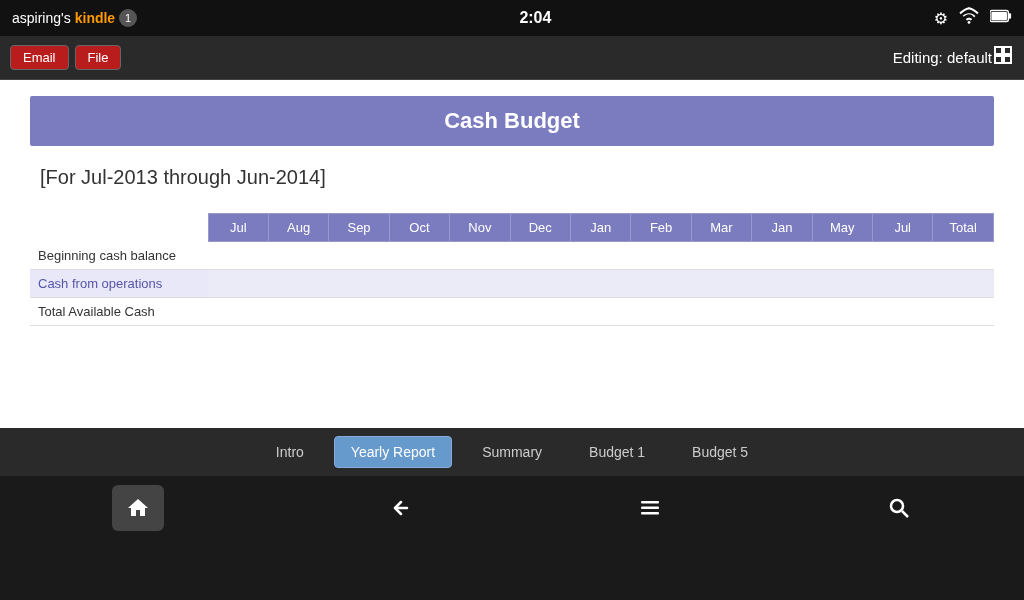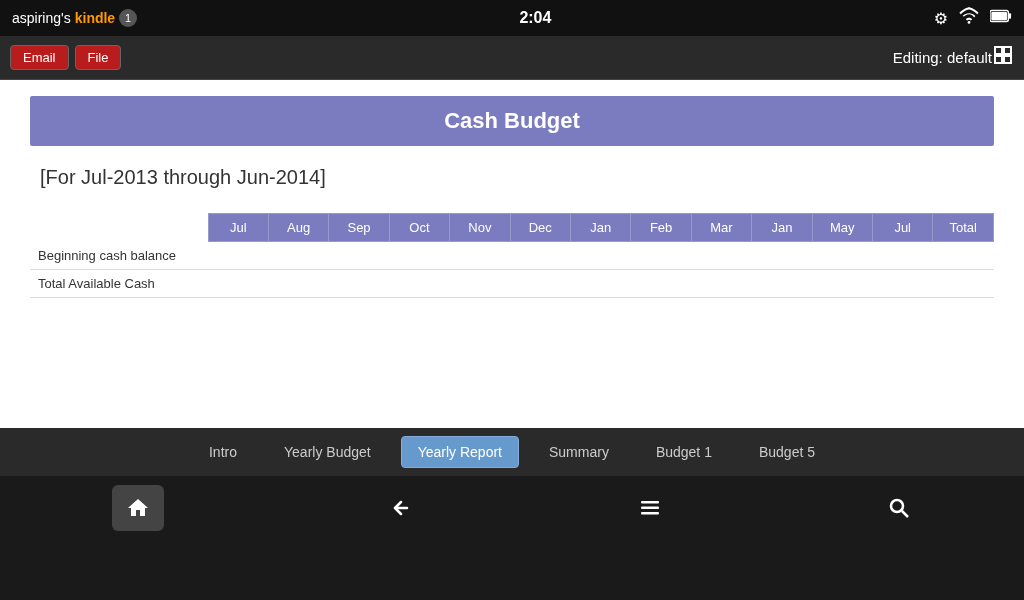--- a/index.html
+++ b/index.html
@@ -299,20 +299,36 @@
         <td class="data-cell"></td>
         <td class="data-cell"></td>
         <td class="data-cell"></td>
         <td class="data-cell"></td>
         <td class="data-cell"></td>
         <td class="data-cell"></td>
         <td class="data-cell"></td>
         <td class="data-cell"></td>
         <td class="data-cell"></td>
       </tr>
+      <tr class="row-highlighted">
+        <td class="label-cell">Cash from operations</td>
+        <td class="data-cell"></td>
+        <td class="data-cell"></td>
+        <td class="data-cell"></td>
+        <td class="data-cell"></td>
+        <td class="data-cell"></td>
+        <td class="data-cell"></td>
+        <td class="data-cell"></td>
+        <td class="data-cell"></td>
+        <td class="data-cell"></td>
+        <td class="data-cell"></td>
+        <td class="data-cell"></td>
+        <td class="data-cell"></td>
+        <td class="data-cell"></td>
+      </tr>
       <tr class="row-normal total-row">
         <td class="label-cell">Total Available Cash</td>
         <td class="data-cell"></td>
         <td class="data-cell"></td>
         <td class="data-cell"></td>
         <td class="data-cell"></td>
         <td class="data-cell"></td>
         <td class="data-cell"></td>
         <td class="data-cell"></td>
         <td class="data-cell"></td>
@@ -321,21 +337,20 @@
         <td class="data-cell"></td>
         <td class="data-cell"></td>
         <td class="data-cell"></td>
       </tr>
     </tbody>
   </table>
 </div>
 
 <div class="bottom-tabs">
   <div class="tab-item">Intro</div>
-  <div class="tab-item">Yearly Budget</div>
   <div class="tab-item active">Yearly Report</div>
   <div class="tab-item">Summary</div>
   <div class="tab-item">Budget 1</div>
   <div class="tab-item">Budget 5</div>
 </div>
 
 <div class="bottom-nav">
   <button class="nav-btn home-btn">
     <svg width="24" height="24" viewBox="0 0 24 24" fill="white">
       <path d="M10 20v-6h4v6h5v-8h3L12 3 2 12h3v8z"></path>

